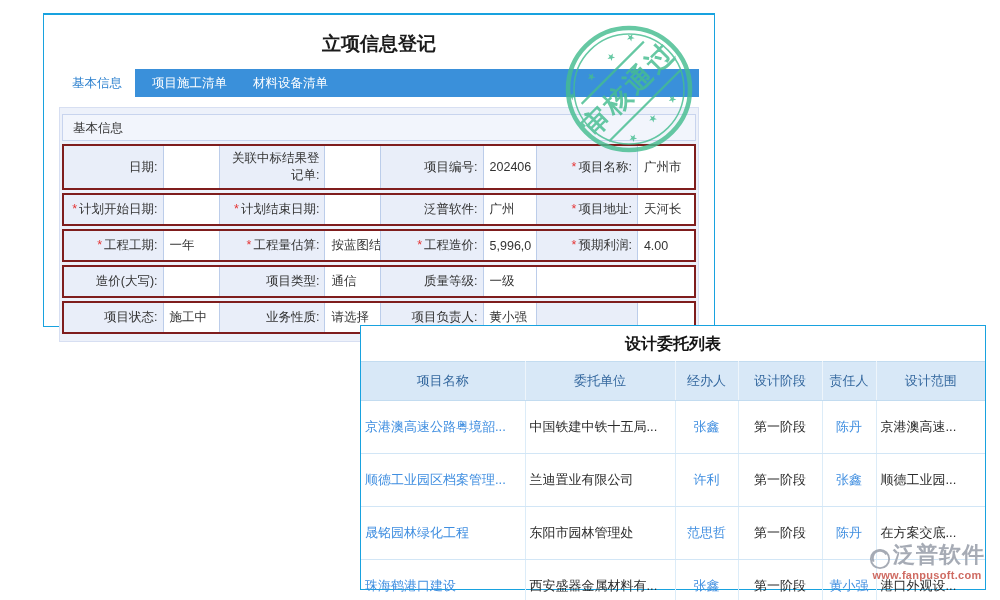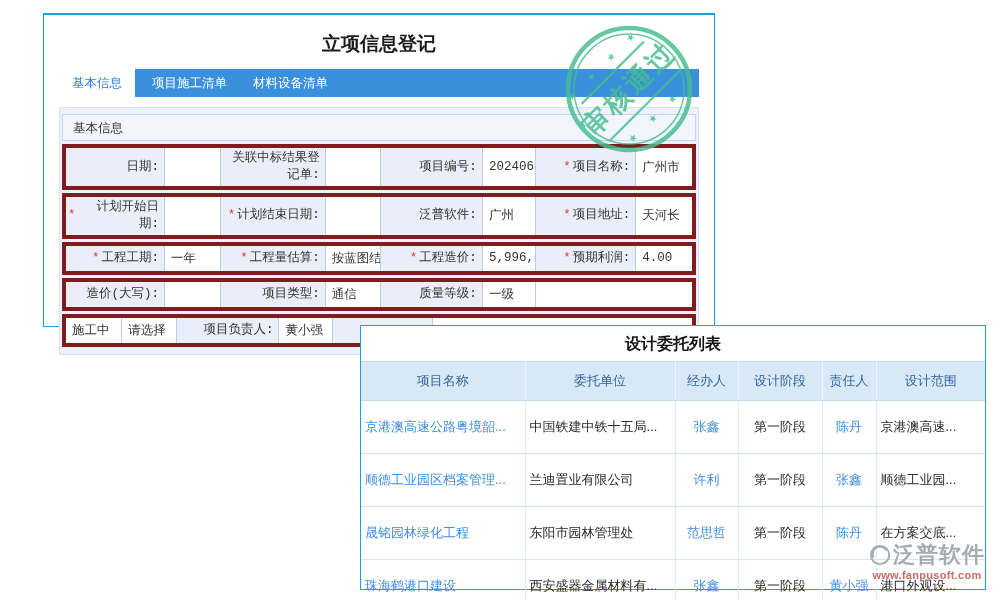--- a/index.html
+++ b/index.html
@@ -27,22 +27,22 @@
   .tab.active{background:#fff;color:#2a7fce;margin-right:4px;}
   .form-wrap{
     margin:10px 15px 0;background:#edf1fa;border:1px solid #d7dff2;
     padding:6px 1px 4px;box-sizing:border-box;
   }
   .section-bar{
     height:27px;line-height:27px;background:#f2f5fc;border:1px solid #c8d4ee;
     padding-left:10px;font-size:12.5px;color:#333;box-sizing:border-box;margin:0 1px 3px;
   }
   .frow{
-    display:flex;border:4px solid #7f1d1d;background:#fff;margin:0 1px 3px;
-    min-height:33px;box-sizing:border-box;font-family:Liberation Mono, monospace;
+    display:flex;border:2px solid #7f1d1d;background:#fff;margin:0 1px 3px;
+    min-height:33px;box-sizing:border-box;
   }
   .frow.tall{min-height:46px;}
   .fcell{
     display:flex;align-items:center;box-sizing:border-box;
     font-size:12.5px;overflow:hidden;border-right:1px solid #bccdea;
   }
   .fcell:last-child{border-right:none;}
   .flabel{
     background:#e9eef9;justify-content:flex-end;text-align:right;
     padding:2px 5px 2px 2px;color:#333;line-height:1.35;
@@ -94,21 +94,21 @@
   .dlist td:last-child{border-right:none;}
   .dlist tr:last-child td{border-bottom:none;}
   .cell-left{text-align:left;padding-left:8px;}
   .cell-center{text-align:center;}
   a.lnk{color:#3f8ee0;text-decoration:none;cursor:pointer;}
   
   .watermark{
     position:absolute;left:856px;top:540px;width:142px;z-index:8;opacity:.88;
     pointer-events:none;text-align:center;
   }
-  .wm-row{display:flex;align-items:center;justify-content:center;}
+  .wm-row{display:flex;align-items:flex-end;justify-content:center;}
   .wm-brand{
     font-size:22px;font-weight:bold;color:#9aa0ab;letter-spacing:1px;white-space:nowrap;
     text-shadow:0 1px 0 #fff;
   }
   .wm-url{font-size:11px;font-weight:bold;color:#c8564c;margin-top:-1px;letter-spacing:.3px;}
 </style>
 </head>
 <body>
 
 <div class="panel1">
@@ -205,21 +205,29 @@
       <div class="fcell fvalue c4">通信</div>
       <div class="fcell flabel c5">
           <span class="star"></span>
           <span>质量等级:</span>
         </div>
       <div class="fcell fvalue c6">一级</div>
       <div class="fcell fvalue c8"></div>
     </div>
 
     <div class="frow">
+      <div class="fcell flabel c1">
+          <span class="star"></span>
+          <span>项目状态:</span>
+        </div>
       <div class="fcell fvalue c2">施工中</div>
+      <div class="fcell flabel c3">
+          <span class="star"></span>
+          <span>业务性质:</span>
+        </div>
       <div class="fcell fvalue c4">请选择</div>
       <div class="fcell flabel c5">
           <span class="star"></span>
           <span>项目负责人:</span>
         </div>
       <div class="fcell fvalue c6">黄小强</div>
       <div class="fcell flabel c7">
           <span class="star"></span>
           <span></span>
         </div>

